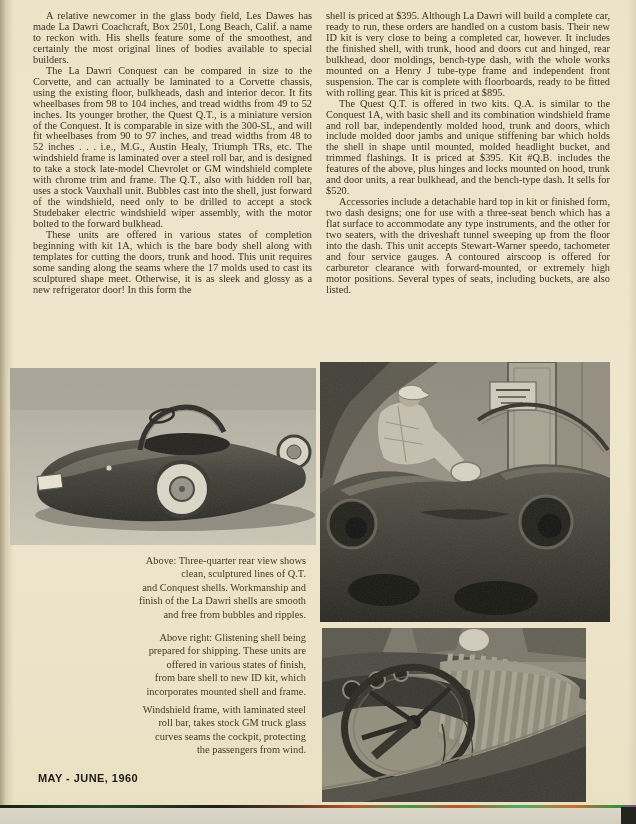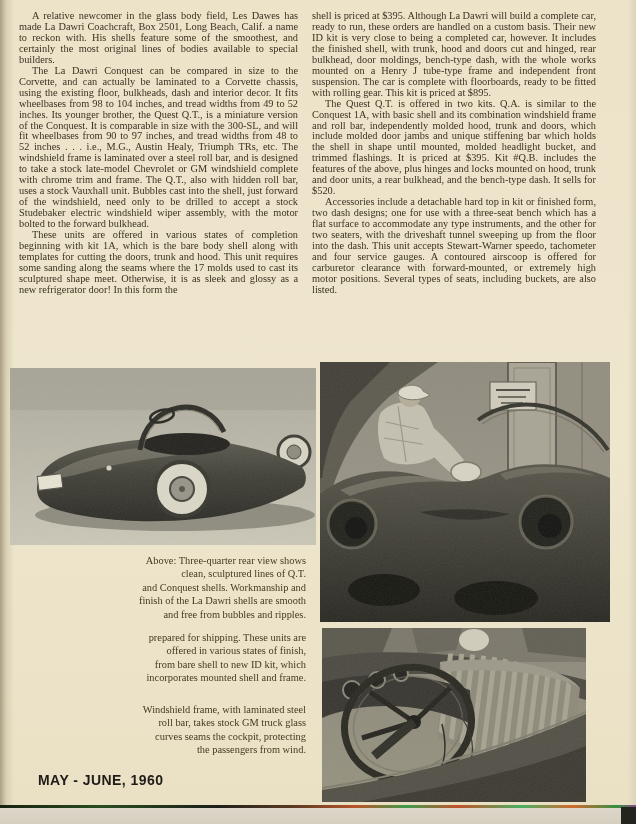--- a/index.html
+++ b/index.html
@@ -13,21 +13,21 @@
     background:linear-gradient(180deg,#ece3c9 0%,#eee6cd 55%,#eae1c5 100%);
   }
   .gutter-shadow{
     position:absolute;left:0;top:0;width:14px;height:806px;
     background:linear-gradient(90deg,#ab9f83 0%,#d9cfb4 45%,rgba(236,227,201,0) 100%);
   }
   .right-edge-shadow{
     position:absolute;right:0;top:0;width:8px;height:806px;
     background:linear-gradient(270deg,#dcd3b8,rgba(236,227,201,0));
   }
-  .columns{position:absolute;left:19px;top:11px;width:577px;display:flex;gap:14px}
+  .columns{position:absolute;left:33px;top:11px;width:577px;display:flex;gap:14px}
   .col{width:285px;color:#3a3322;font-size:10.35px;line-height:10.95px;text-align:justify}
   .col-right{width:290px}
   p.para{margin:0;padding:0}
   p.indent{text-indent:13px}
 
   .photo{position:absolute;overflow:hidden;background:#9a968a}
   .photo svg{display:block}
   .photo-rear{left:10px;top:368px;width:306px;height:177px}
   .photo-shell{left:320px;top:362px;width:290px;height:260px}
   .photo-cockpit{left:322px;top:628px;width:264px;height:174px}
@@ -36,21 +36,21 @@
     position:absolute;right:330px;width:262px;text-align:right;
     font-size:10.4px;line-height:13.4px;color:#433a22;
   }
   .cap-rear{top:554px}
   .cap-shell{top:631px}
   .cap-windshield{top:703px}
 
   .footer{
     position:absolute;left:38px;top:772px;
     font-family:"Liberation Sans",sans-serif;font-weight:700;
-    font-size:14px;letter-spacing:.45px;color:#1f1c17;
+    font-size:11px;letter-spacing:.45px;color:#1f1c17;
   }
   .scan-line{
     position:absolute;left:0;top:805px;width:636px;height:3px;
     background:linear-gradient(90deg,#17220f 0%,#274d20 16%,#1d1f1a 34%,#5a3a22 46%,#b8542a 56%,#3f9a4b 64%,#c2522b 72%,#49b061 82%,#d06a31 90%,#35903f 97%,#8a4a8a 100%);
   }
   .below-strip{
     position:absolute;left:0;top:808px;width:636px;height:16px;
     background:linear-gradient(180deg,#ddd7c9,#d5cfc0);
   }
   .corner-block{position:absolute;right:0;top:807px;width:15px;height:17px;background:#24241f}
@@ -228,20 +228,21 @@
 
   <div class="caption cap-rear">
     <div class="cap-line">Above: Three-quarter rear view shows</div>
     <div class="cap-line">clean, sculptured lines of Q.T.</div>
     <div class="cap-line">and Conquest shells. Workmanship and</div>
     <div class="cap-line">finish of the La Dawri shells are smooth</div>
     <div class="cap-line">and free from bubbles and ripples.</div>
   </div>
 
   <div class="caption cap-shell">
+    <div class="cap-line">Above right: Glistening shell being</div>
     <div class="cap-line">prepared for shipping. These units are</div>
     <div class="cap-line">offered in various states of finish,</div>
     <div class="cap-line">from bare shell to new ID kit, which</div>
     <div class="cap-line">incorporates mounted shell and frame.</div>
   </div>
 
   <div class="caption cap-windshield">
     <div class="cap-line">Windshield frame, with laminated steel</div>
     <div class="cap-line">roll bar, takes stock GM truck glass</div>
     <div class="cap-line">curves seams the cockpit, protecting</div>

